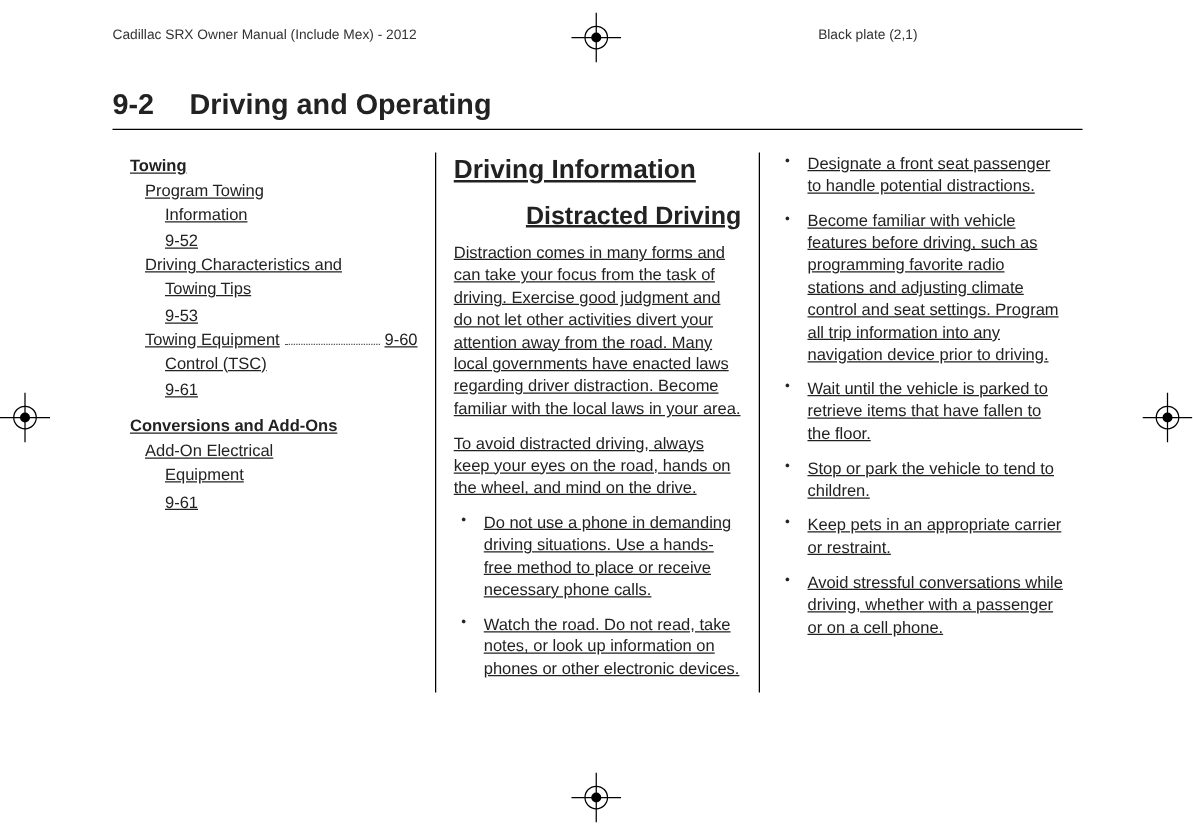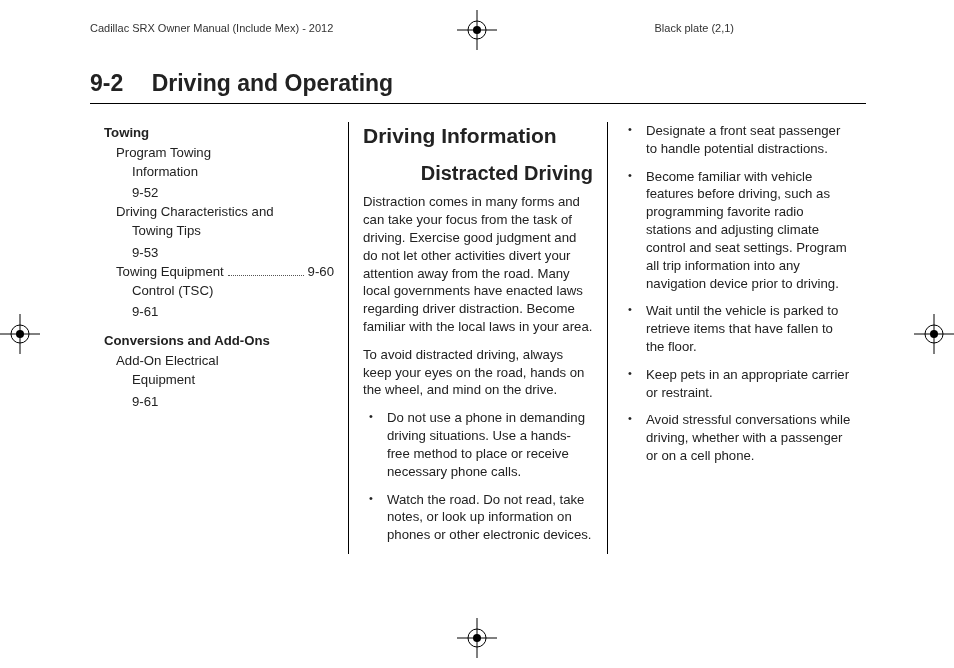--- a/index.html
+++ b/index.html
@@ -51,20 +51,21 @@
 
   .cols {
     display: flex;
     column-gap: 0;
   }
   .col {
     flex: 1 1 0;
     padding: 0 14px;
     font-size: 13.2px;
     line-height: 1.35;
+    text-decoration: underline;
   }
   .col + .col { border-left: 1px solid #000; }
   .col p { margin: 0 0 10px 0; }
 
   
   .toc-head { font-weight: bold; margin: 2px 0 2px 0; }
   .toc-row {
     display: flex;
     align-items: baseline;
     white-space: nowrap;
@@ -188,19 +189,20 @@
           <li>Do not use a phone in demanding driving situations. Use a hands-free method to place or receive necessary phone calls.</li>
           <li>Watch the road. Do not read, take notes, or look up information on phones or other electronic devices.</li>
         </ul>
     </div>
 
     <div class="col">
       <ul class="bullets" id="col3-bullets">
           <li>Designate a front seat passenger to handle potential distractions.</li>
           <li>Become familiar with vehicle features before driving, such as programming favorite radio stations and adjusting climate control and seat settings. Program all trip information into any navigation device prior to driving.</li>
           <li>Wait until the vehicle is parked to retrieve items that have fallen to the floor.</li>
+          <li>Stop or park the vehicle to tend to children.</li>
           <li>Keep pets in an appropriate carrier or restraint.</li>
           <li>Avoid stressful conversations while driving, whether with a passenger or on a cell phone.</li>
         </ul>
     </div>
 
   </div>
 </div>
 
 </body></html>

